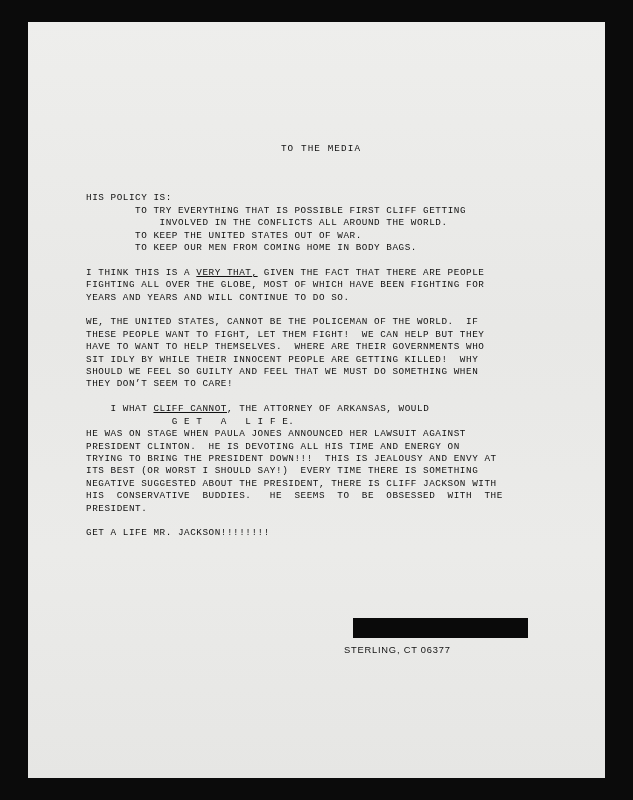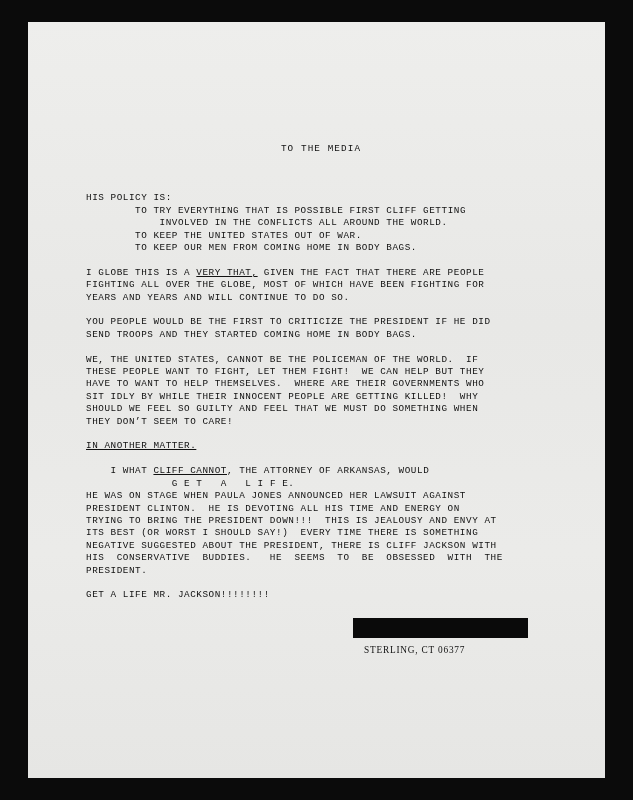--- a/index.html
+++ b/index.html
@@ -61,50 +61,49 @@
   .redaction {
     position: absolute;
     left: 325px;
     top: 596px;
     width: 175px;
     height: 20px;
     background: #0a0a0a;
   }
   .addr {
     position: absolute;
-    left: 336px;
+    left: 316px;
     top: 623px;
-    font-family: Liberation Serif, serif;
+    font-family: Liberation Sans, sans-serif;
     font-size: 9.3px;
     letter-spacing: 0.8px;
     color: #111111;
   }
 </style>
 </head>
 <body>
 
 <div class="frame">
   <div class="page">
     <div class="paper-texture"></div>
 
     <div class="doc">
       <div class="title">TO THE MEDIA</div>
       <div id="paragraphs"><div class="para"><span>HIS POLICY IS:
         TO TRY EVERYTHING THAT IS POSSIBLE FIRST CLIFF GETTING
             INVOLVED IN THE CONFLICTS ALL AROUND THE WORLD.
         TO KEEP THE UNITED STATES OUT OF WAR.
-        TO KEEP OUR MEN FROM COMING HOME IN BODY BAGS.</span></div><div class="para"><span>I GLOBE THIS IS A </span><u>VERY THAT,</u><span> GIVEN THE FACT THAT THERE ARE PEOPLE
+        TO KEEP OUR MEN FROM COMING HOME IN BODY BAGS.</span></div><div class="para"><span>I THINK THIS IS A </span><u>VERY THAT,</u><span> GIVEN THE FACT THAT THERE ARE PEOPLE
 FIGHTING ALL OVER THE GLOBE, MOST OF WHICH HAVE BEEN FIGHTING FOR
-YEARS AND YEARS AND WILL CONTINUE TO DO SO.</span></div><div class="para"><span>YOU PEOPLE WOULD BE THE FIRST TO CRITICIZE THE PRESIDENT IF HE DID
-SEND TROOPS AND THEY STARTED COMING HOME IN BODY BAGS.</span></div><div class="para"><span>WE, THE UNITED STATES, CANNOT BE THE POLICEMAN OF THE WORLD.  IF
+YEARS AND YEARS AND WILL CONTINUE TO DO SO.</span></div><div class="para"><span>WE, THE UNITED STATES, CANNOT BE THE POLICEMAN OF THE WORLD.  IF
 THESE PEOPLE WANT TO FIGHT, LET THEM FIGHT!  WE CAN HELP BUT THEY
 HAVE TO WANT TO HELP THEMSELVES.  WHERE ARE THEIR GOVERNMENTS WHO
 SIT IDLY BY WHILE THEIR INNOCENT PEOPLE ARE GETTING KILLED!  WHY
 SHOULD WE FEEL SO GUILTY AND FEEL THAT WE MUST DO SOMETHING WHEN
-THEY DON’T SEEM TO CARE!</span></div><div class="para"><u>IN ANOTHER MATTER.</u></div><div class="para"><span>    I WHAT </span><u>CLIFF CANNOT</u><span>, THE ATTORNEY OF ARKANSAS, WOULD
+THEY DON’T SEEM TO CARE!</span></div><div class="para"><span>    I WHAT </span><u>CLIFF CANNOT</u><span>, THE ATTORNEY OF ARKANSAS, WOULD
               G E T   A   L I F E.
 HE WAS ON STAGE WHEN PAULA JONES ANNOUNCED HER LAWSUIT AGAINST
 PRESIDENT CLINTON.  HE IS DEVOTING ALL HIS TIME AND ENERGY ON
 TRYING TO BRING THE PRESIDENT DOWN!!!  THIS IS JEALOUSY AND ENVY AT
 ITS BEST (OR WORST I SHOULD SAY!)  EVERY TIME THERE IS SOMETHING
 NEGATIVE SUGGESTED ABOUT THE PRESIDENT, THERE IS CLIFF JACKSON WITH
 HIS  CONSERVATIVE  BUDDIES.   HE  SEEMS  TO  BE  OBSESSED  WITH  THE
 PRESIDENT.</span></div><div class="para tight"><span>GET A LIFE MR. JACKSON!!!!!!!!</span></div></div>
     </div>
 

